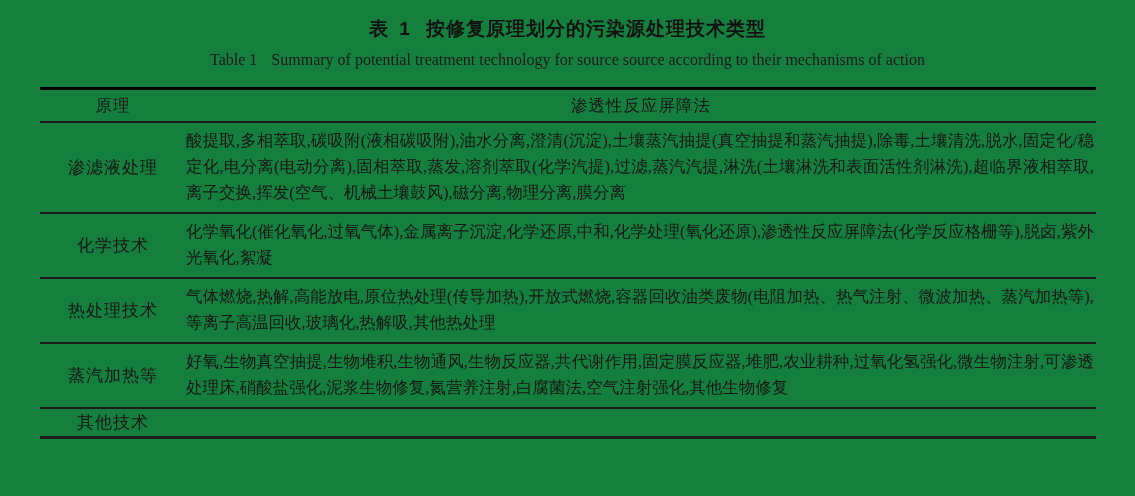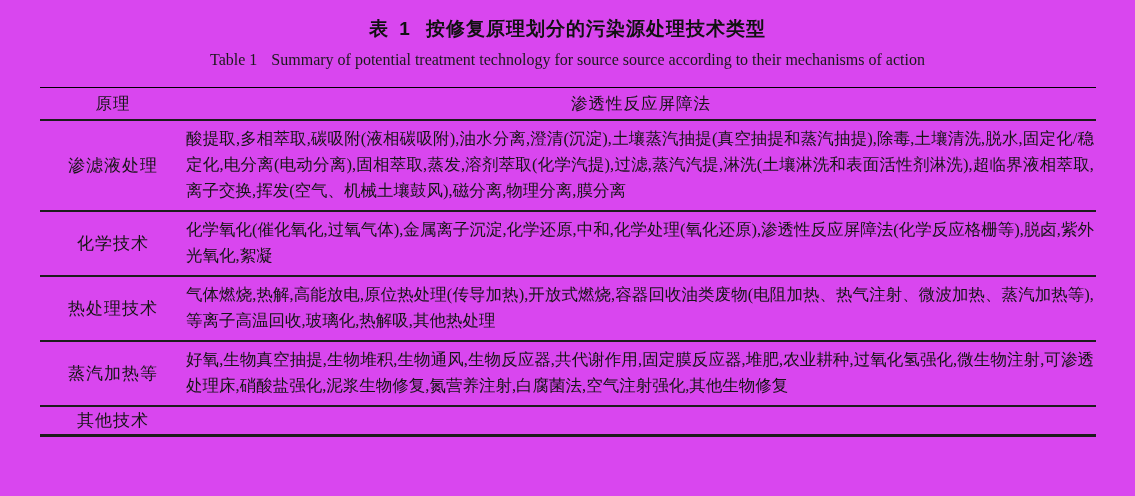--- a/index.html
+++ b/index.html
@@ -4,21 +4,21 @@
 <style>
   html, body {
     margin: 0;
     padding: 0;
     background: #e8e8e8;
   }
   .page {
     position: relative;
     width: 1135px;
     height: 496px;
-    background: #d946ef;
+    background: #15803d;
     color: #161616;
     font-family: "Liberation Serif", serif;
     overflow: hidden;
   }
   .title-zh {
     padding-top: 16px;
     text-align: center;
     font-family: "Liberation Sans", sans-serif;
     font-weight: bold;
     font-size: 19px;
@@ -31,21 +31,21 @@
     text-align: center;
     font-size: 16px;
     color: #1a1a1a;
   }
   .title-en .tlabel { margin-right: 14px; margin-top: 12px; }
   .ptable {
     position: absolute;
     left: 40px;
     top: 87px;
     width: 1056px;
-    border-top: 1px solid #000000;
+    border-top: 3px solid #000000;
     border-bottom: 3px solid #1c1c1c;
   }
   .trow {
     display: flex;
     align-items: stretch;
     border-bottom: 2px solid #1c1c1c;
   }
   .trow:last-child { border-bottom: none; }
   .cell-principle {
     flex: none;

